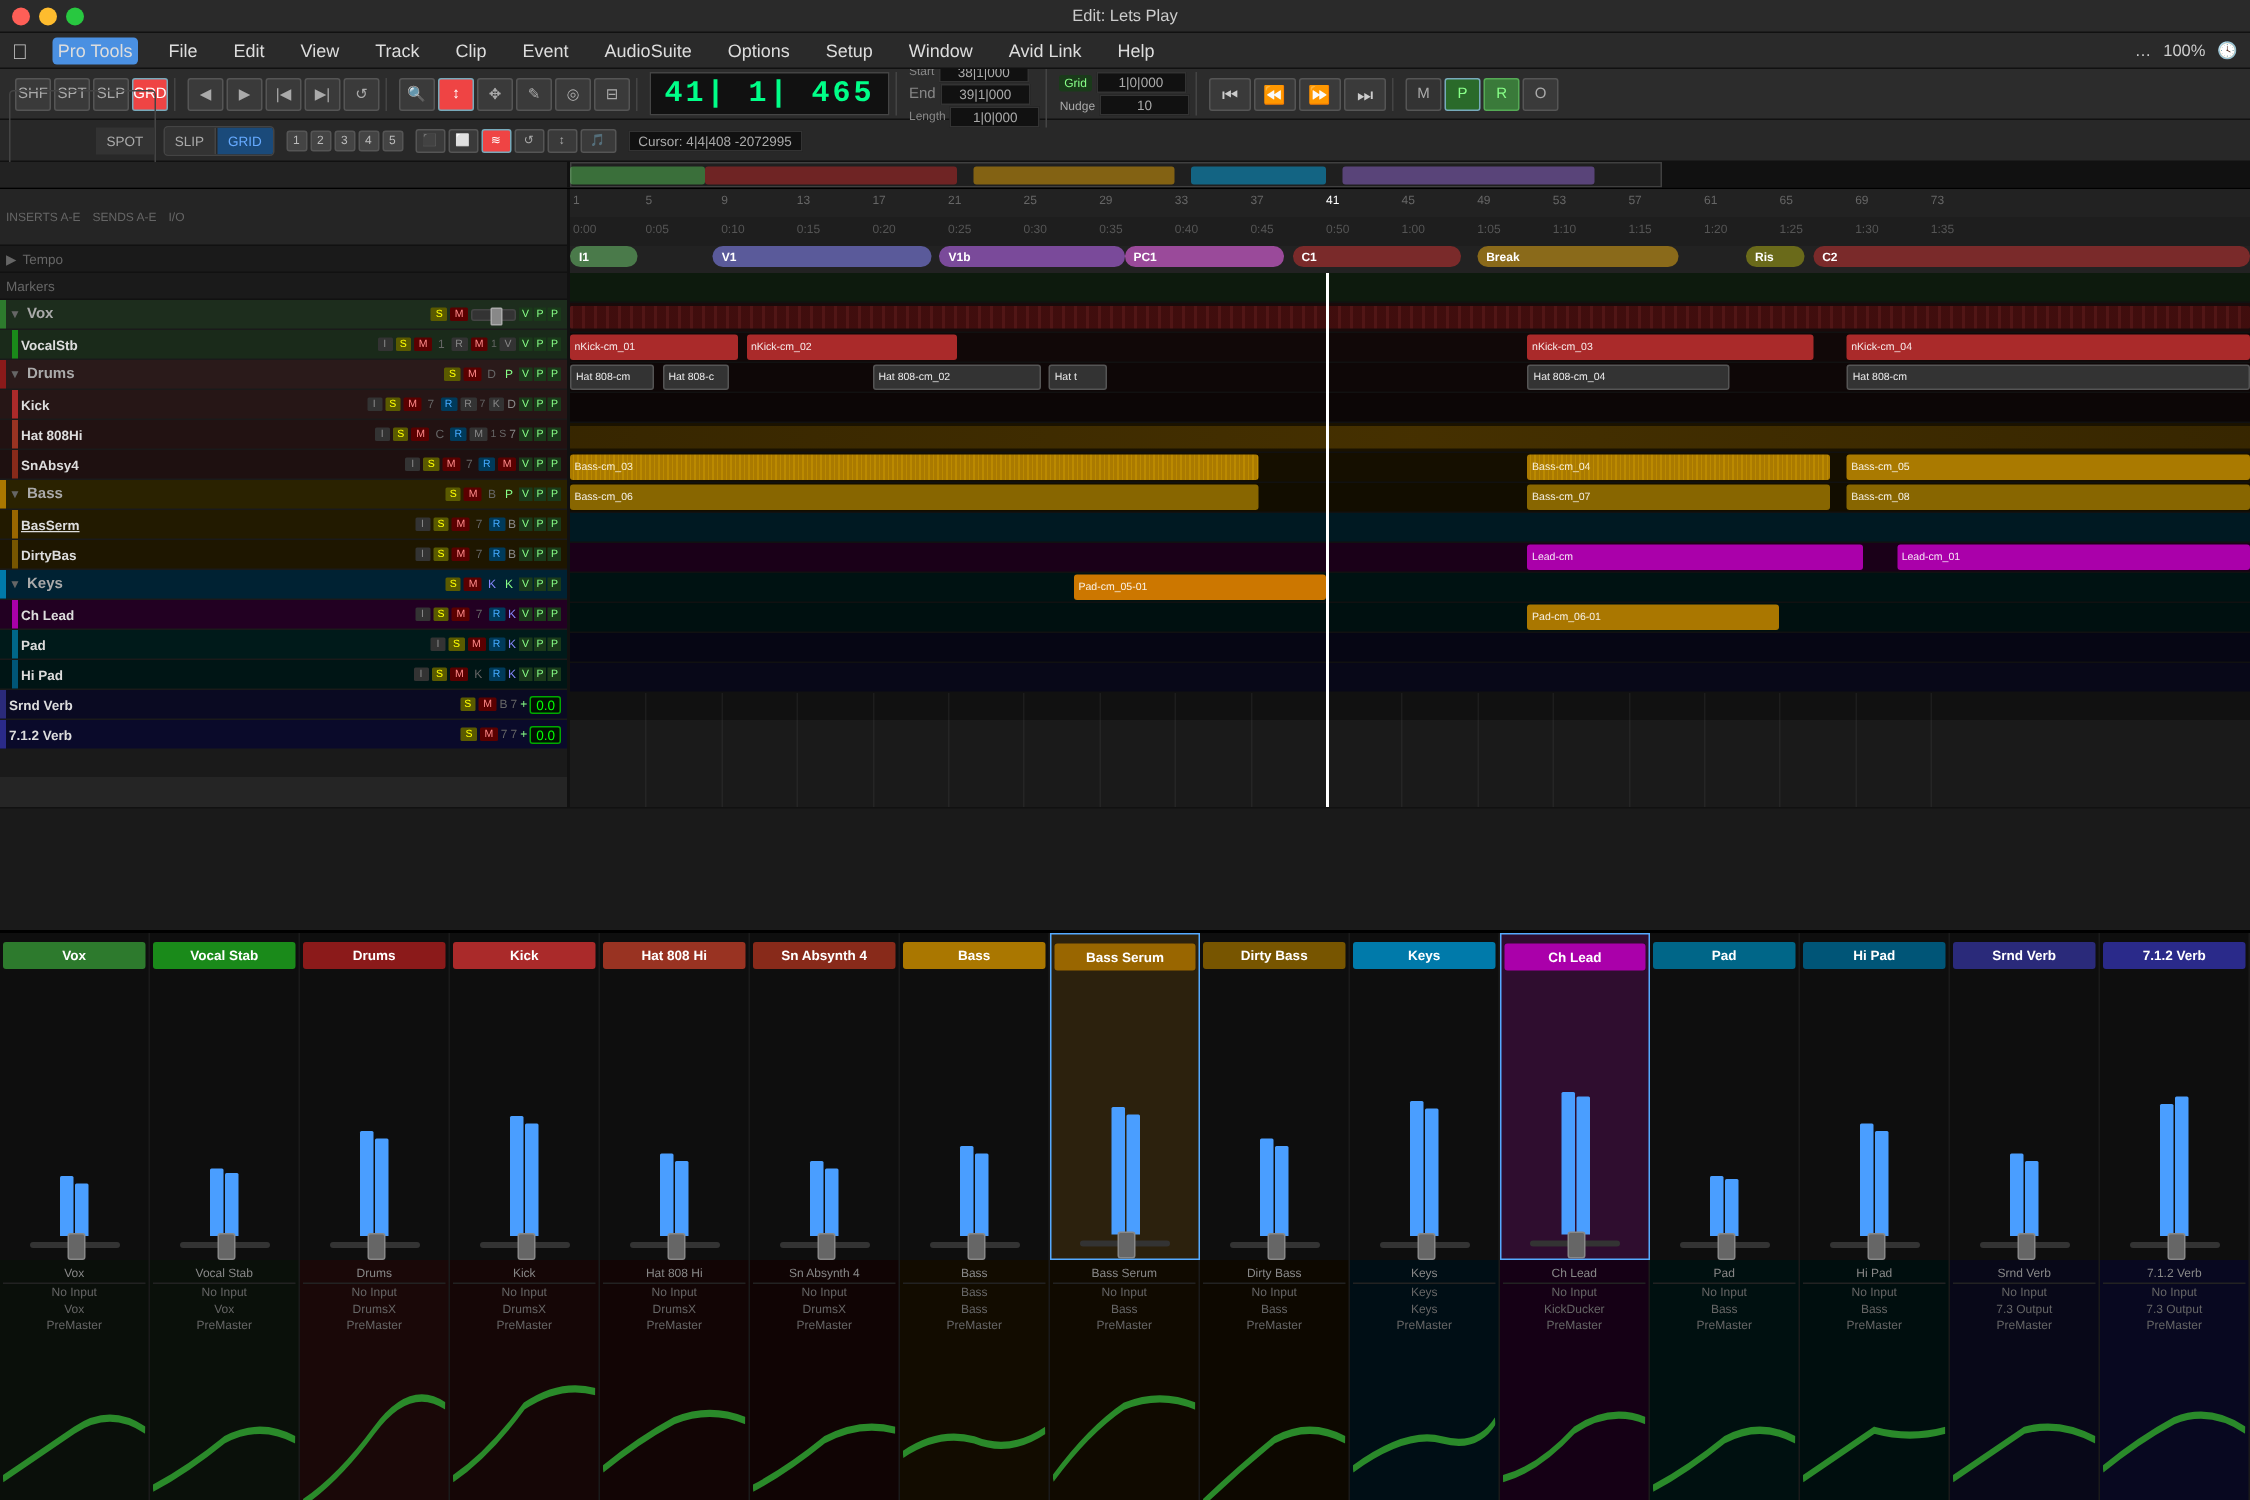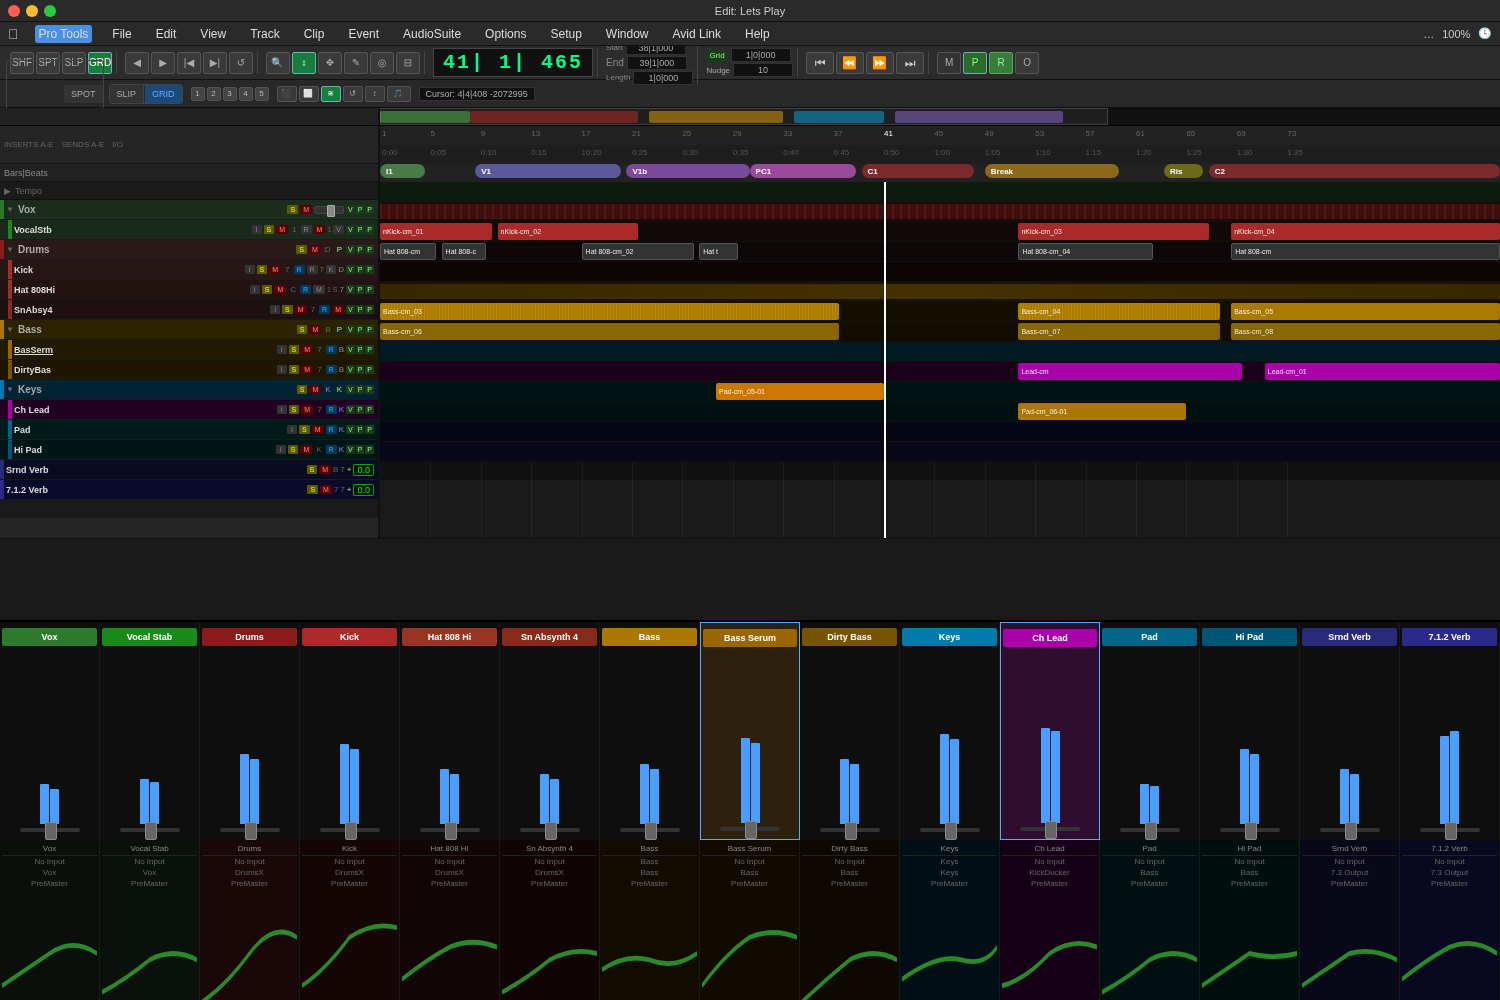--- a/index.html
+++ b/index.html
@@ -66,21 +66,21 @@
       background: #3a3a3a;
       border: 1px solid #555;
       border-radius: 2px;
       display: flex;
       align-items: center;
       justify-content: center;
       cursor: pointer;
       font-size: 10px;
       color: #aaa;
     }
-    .tb-btn.active { background: #15803d; border-color: #7ab; color: #fff; }
+    .tb-btn.active { background: #ef4444; border-color: #7ab; color: #fff; }
     .tb-btn.green { background: #3a7a3a; border-color: #5a5; color: #8f8; }
     .counter-display {
       background: #111;
       border: 1px solid #444;
       color: #00ff88;
       font-family: 'Courier New', monospace;
       font-size: 20px;
       font-weight: bold;
       padding: 2px 8px;
       min-width: 160px;
@@ -732,21 +732,21 @@
         <span class="r-tick" style="left:67.5%">61</span>
         <span class="r-tick" style="left:72%">65</span>
         <span class="r-tick" style="left:76.5%">69</span>
         <span class="r-tick" style="left:81%">73</span>
       </div>
       <div class="ruler-time-row">
         <span class="r-tick-time" style="left:2px">0:00</span>
         <span class="r-tick-time" style="left:4.5%">0:05</span>
         <span class="r-tick-time" style="left:9%">0:10</span>
         <span class="r-tick-time" style="left:13.5%">0:15</span>
-        <span class="r-tick-time" style="left:18%">10:20</span>
+        <span class="r-tick-time" style="left:18%">0:20</span>
         <span class="r-tick-time" style="left:22.5%">0:25</span>
         <span class="r-tick-time" style="left:27%">0:30</span>
         <span class="r-tick-time" style="left:31.5%">0:35</span>
         <span class="r-tick-time" style="left:36%">0:40</span>
         <span class="r-tick-time" style="left:40.5%">0:45</span>
         <span class="r-tick-time" style="left:45%">0:50</span>
         <span class="r-tick-time" style="left:49.5%">1:00</span>
         <span class="r-tick-time" style="left:54%">1:05</span>
         <span class="r-tick-time" style="left:58.5%">1:10</span>
         <span class="r-tick-time" style="left:63%">1:15</span>
@@ -755,30 +755,30 @@
         <span class="r-tick-time" style="left:76.5%">1:30</span>
         <span class="r-tick-time" style="left:81%">1:35</span>
       </div>
     </div>
   </div>
 
   <div id="main-area" style="height:375px; display:flex; overflow:hidden;">
 
     <div id="track-list" style="width:380px; overflow-y:hidden;">
 
-      <div style="height:18px; background:#222; border-bottom:1px solid #111; display:flex; align-items:center; padding:0 4px; font-size:9px; color:#888;">
-        <span>Bars|Beats</span>
-      </div>
 
 
       <div style="height:18px; background:#1a1a1a; border-bottom:1px solid #111; display:flex; align-items:center; padding:0 4px; font-size:9px; color:#666;">
         <span style="margin-right:4px;">▶</span>
         <span>Tempo</span>
       </div>
 
+      <div style="height:18px; background:#1a1a1a; border-bottom:1px solid #111; display:flex; align-items:center; padding:0 4px; font-size:9px; color:#666;">
+        <span>Markers</span>
+      </div>
 
       <div class="track-row" style="background:#1d2d1d;">
         <div class="track-color-strip" style="background:#2d7a2d;"></div>
         <span class="track-arrow">▼</span>
         <span class="track-name group">Vox</span>
         <div class="track-controls">
           <span class="ctrl-btn s">S</span>
           <span class="ctrl-btn m">M</span>
           <div class="vol-fader"></div>
           <div class="pp-btns">

